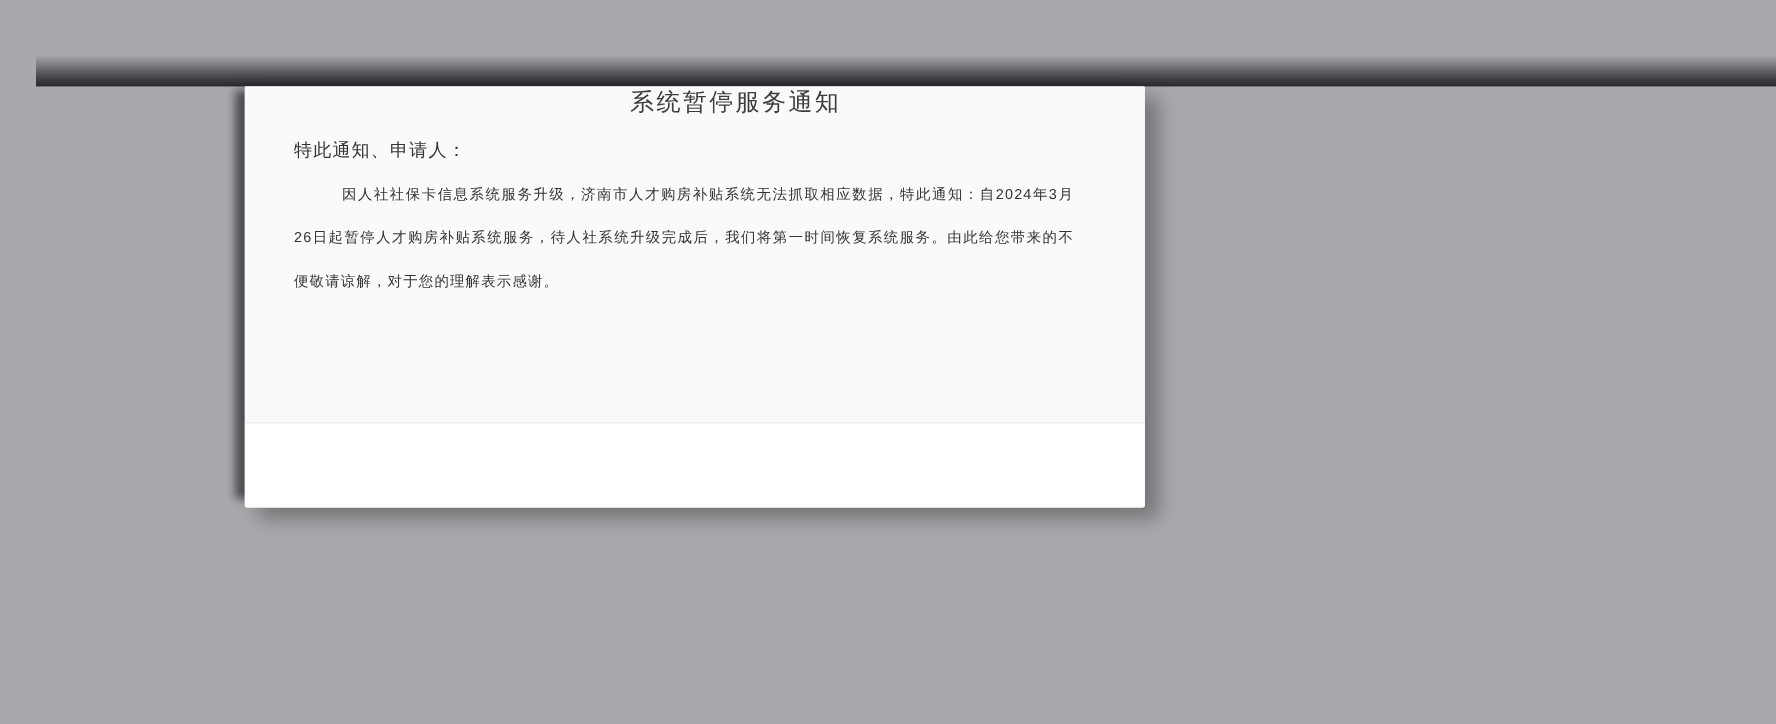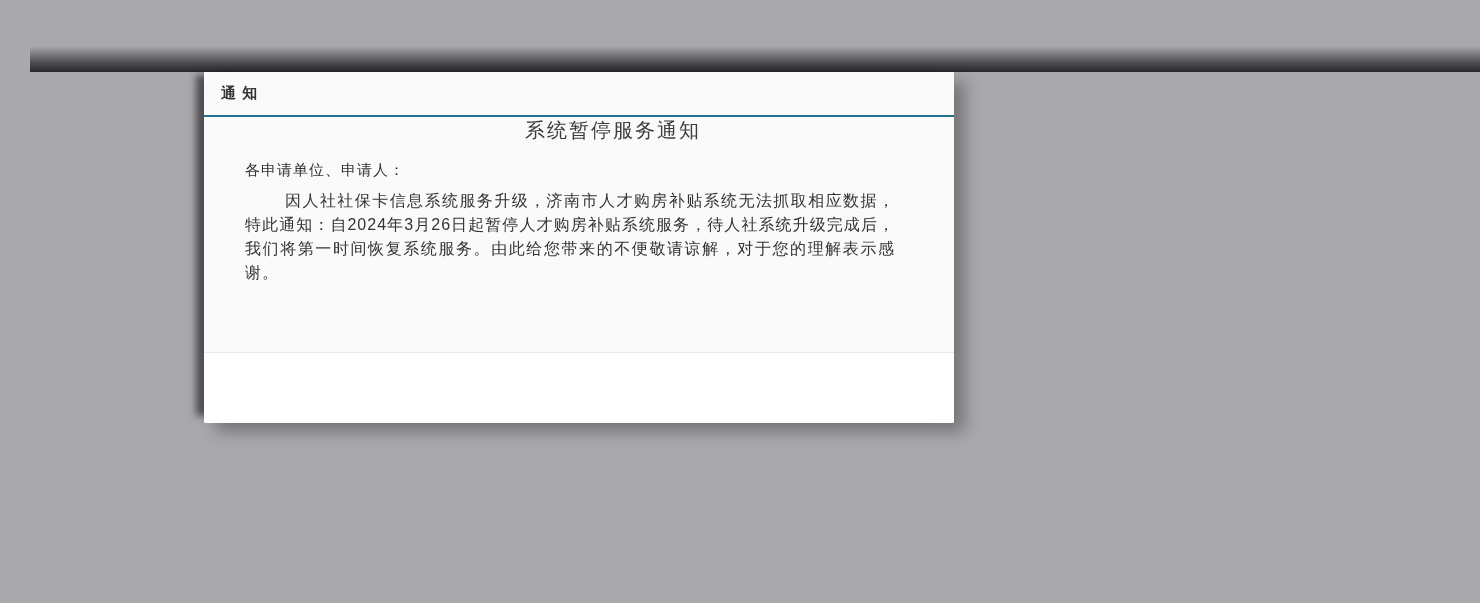--- a/index.html
+++ b/index.html
@@ -73,23 +73,23 @@
 
   .notice-salutation {
     margin-top: 17px;
     font-size: 15px;
     letter-spacing: 1px;
     color: #333333;
   }
 
   .notice-paragraph {
     margin-top: 9px;
-    font-size: 16px;
+    font-size: 12px;
     letter-spacing: 1px;
-    line-height: 24px;
+    line-height: 36px;
     text-indent: 40px;
     color: #333333;
     text-align: justify;
   }
 
   .notice-date {
     margin-top: 12px;
     font-size: 15px;
     letter-spacing: 0.5px;
     color: #333333;
@@ -103,28 +103,25 @@
     border-radius: 0 0 2px 2px;
   }
 </style>
 </head>
 <body style="background: rgb(169, 169, 173);">
 
 <div class="top-dark-band"></div>
 
 <div class="dialog">
 
-  <div class="dialog-header">
-    <span class="header-title">通 知</span>
-  </div>
 
   <div class="dialog-body">
     <div class="notice-title">系统暂停服务通知</div>
 
-    <div class="notice-salutation">各申请单位、申请人：</div>
+    <div class="notice-salutation">特此通知、申请人：</div>
 
     <div class="notice-paragraph">因人社社保卡信息系统服务升级，济南市人才购房补贴系统无法抓取相应数据，特此通知：自2024年3月26日起暂停人才购房补贴系统服务，待人社系统升级完成后，我们将第一时间恢复系统服务。由此给您带来的不便敬请谅解，对于您的理解表示感谢。</div>
 
   </div>
 
   <div class="dialog-footer"></div>
 
 </div>
 
 </body></html>

